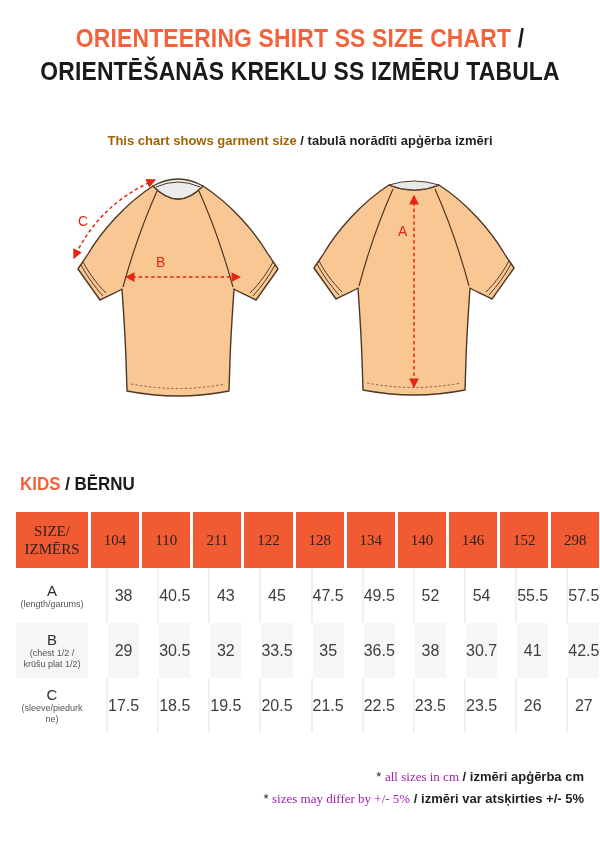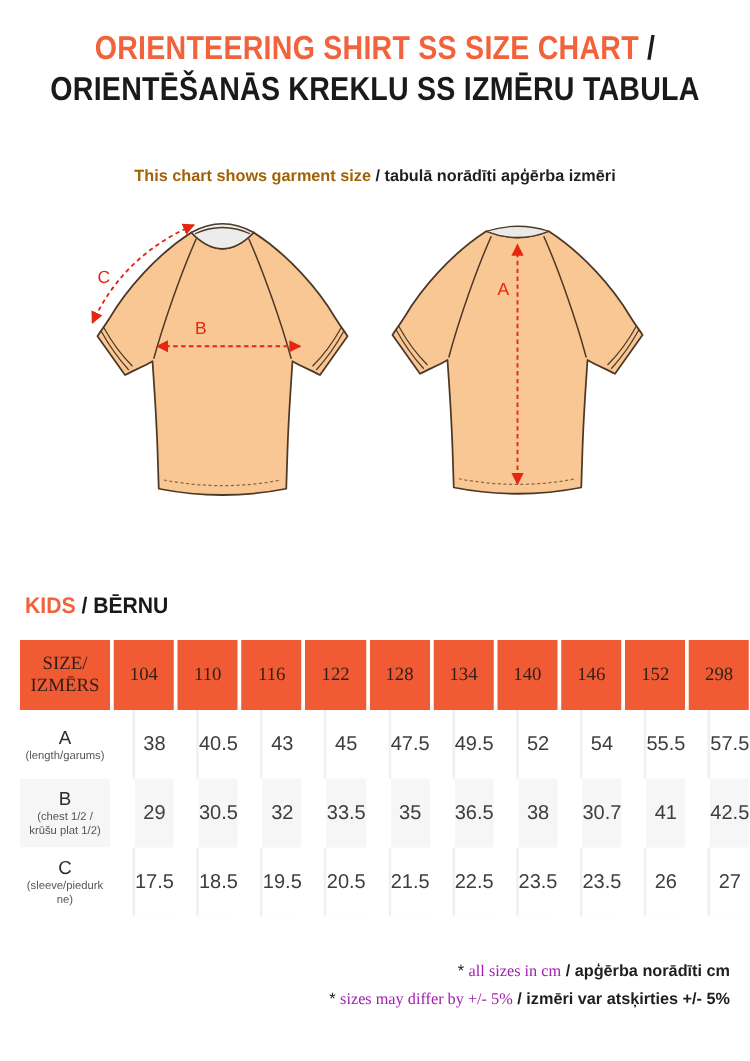--- a/index.html
+++ b/index.html
@@ -109,21 +109,21 @@
     <span class="kids-en">KIDS</span><span> / BĒRNU</span>
   </div>
 
   <div class="size-table">
       <div class="cell head">
         <div>SIZE/</div>
         <div>IZMĒRS</div>
       </div>
       <div class="cell head">104</div>
       <div class="cell head">110</div>
-      <div class="cell head">116</div>
+      <div class="cell head">211</div>
       <div class="cell head">122</div>
       <div class="cell head">128</div>
       <div class="cell head">134</div>
       <div class="cell head">140</div>
       <div class="cell head">146</div>
       <div class="cell head">152</div>
       <div class="cell head">298</div>
       <div class="cell head">164</div>
       <div class="cell label w">
         <div class="rk">A</div>
@@ -167,20 +167,20 @@
       <div class="cell val w">22.5</div>
       <div class="cell val w">23.5</div>
       <div class="cell val w">23.5</div>
       <div class="cell val w">26</div>
       <div class="cell val w">27</div>
       <div class="cell val w">28</div>
     </div>
 
   <div class="notes">
     <div>
-      <span class="note-star">* </span><span class="note-orange">all sizes in cm</span><span class="note-div"> / </span><span class="note-black">apģērba norādīti cm</span>
+      <span class="note-star">* </span><span class="note-orange">all sizes in cm</span><span class="note-div"> / </span><span class="note-black">izmēri apģērba cm</span>
     </div>
     <div>
       <span class="note-star">* </span><span class="note-orange">sizes may differ by +/- 5%</span><span class="note-div"> / </span><span class="note-black">izmēri var atsķirties +/- 5%</span>
     </div>
   </div>
 
 </div>
 
 </body></html>

